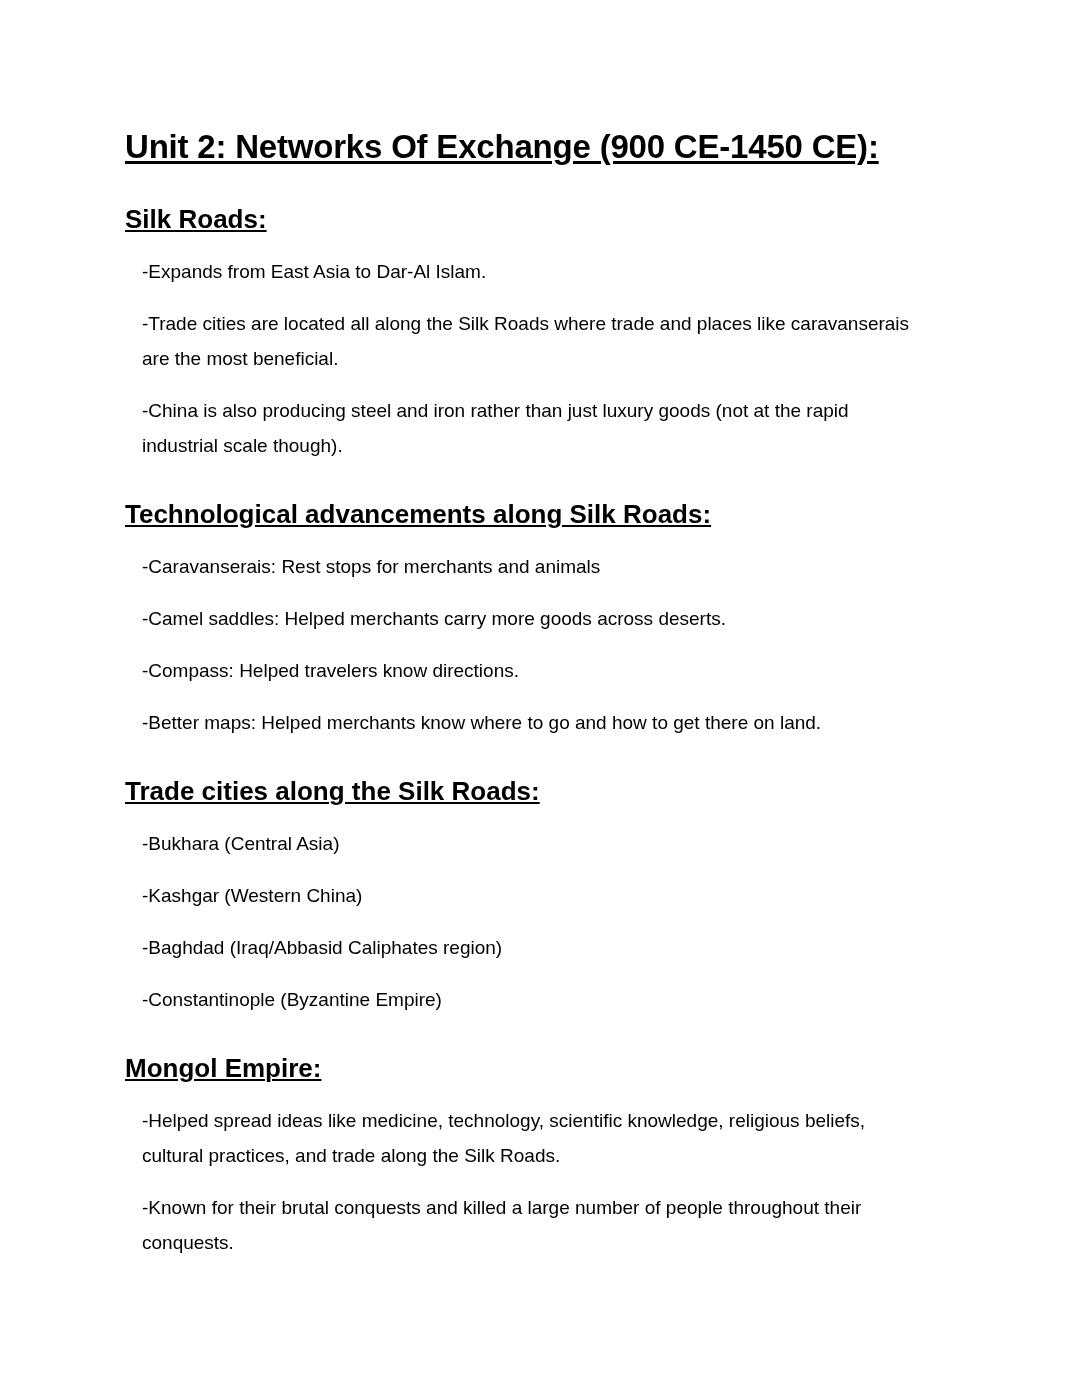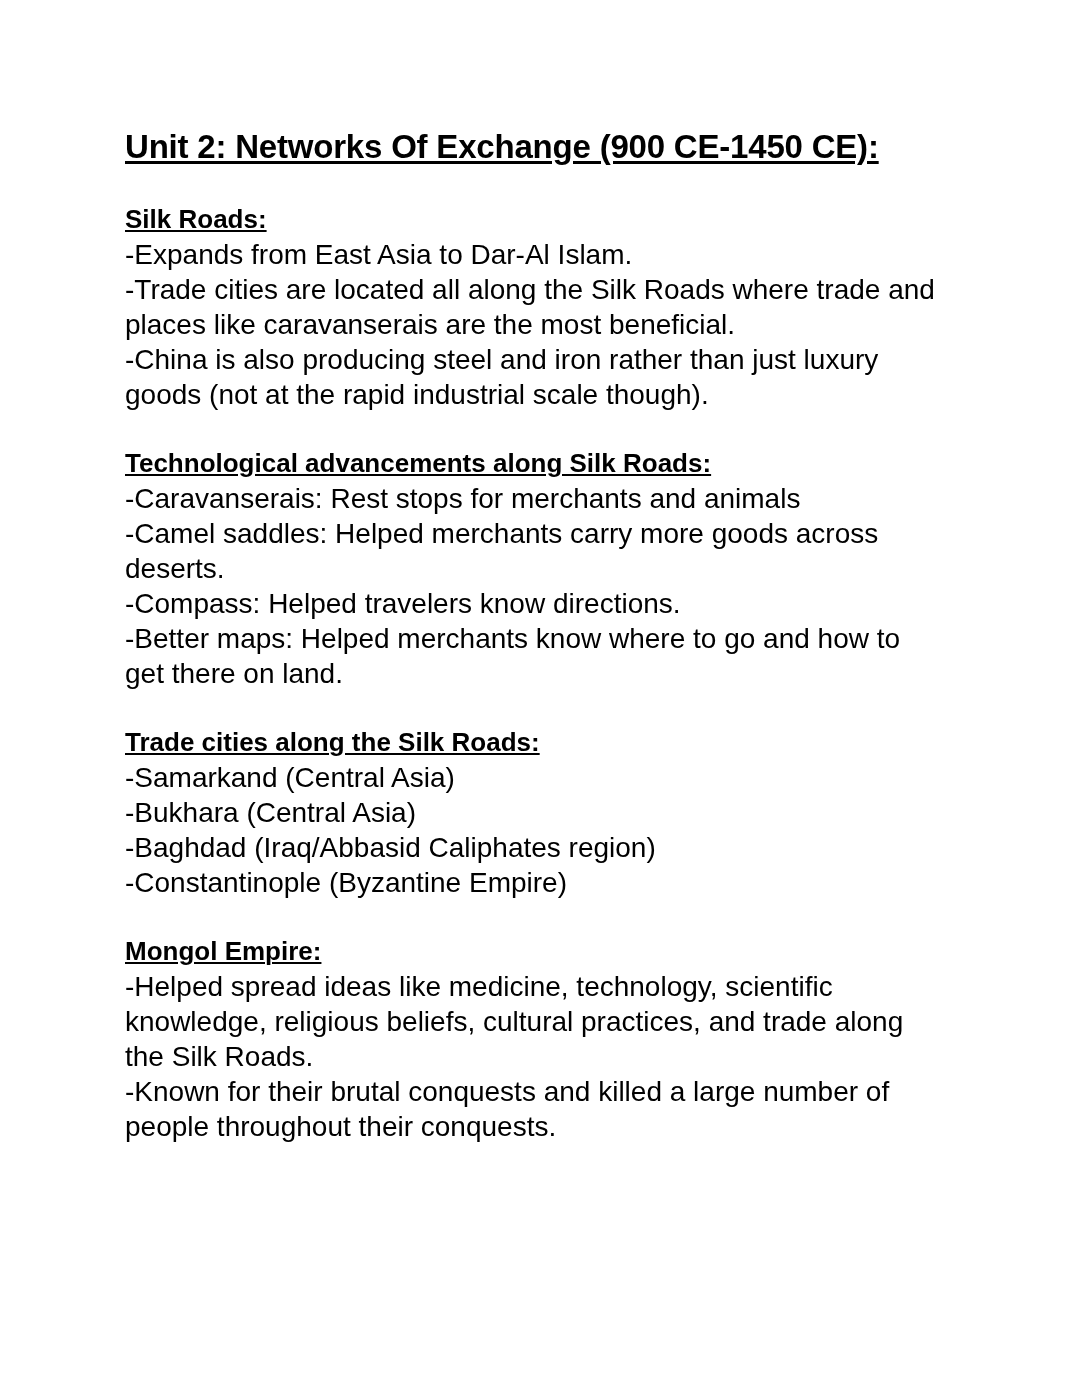--- a/index.html
+++ b/index.html
@@ -48,24 +48,24 @@
     margin: 0;
     display: block;
   }
   .section-heading .u {
     text-decoration: underline;
     text-underline-offset: 2px;
     text-decoration-thickness: 2px;
     text-align: center;
   }
   .body-line {
-    font-size: 28px;
+    font-size: 19px;
     font-weight: normal;
     line-height: 35px;
-    margin: 0;
+    margin: 17px;
     max-width: 818px;
     display: block;
     white-space: normal;
   }
 </style>
 </head>
 <body>
 
 <div class="page">
 
@@ -81,22 +81,22 @@
   <div class="section">
     <div class="section-heading"><span class="u">Technological advancements along Silk Roads:</span></div>
     <p class="body-line">-Caravanserais: Rest stops for merchants and animals</p>
     <p class="body-line">-Camel saddles: Helped merchants carry more goods across deserts.</p>
     <p class="body-line">-Compass: Helped travelers know directions.</p>
     <p class="body-line">-Better maps: Helped merchants know where to go and how to get there on land.</p>
   </div>
 
   <div class="section">
     <div class="section-heading"><span class="u">Trade cities along the Silk Roads:</span></div>
-    <p class="body-line">-Samarkand (Central Asia)</p>
     <p class="body-line">-Bukhara (Central Asia)</p>
+    <p class="body-line">-Kashgar (Western China)</p>
     <p class="body-line">-Baghdad (Iraq/Abbasid Caliphates region)</p>
     <p class="body-line">-Constantinople (Byzantine Empire)</p>
   </div>
 
   <div class="section">
     <div class="section-heading"><span class="u">Mongol Empire:</span></div>
     <p class="body-line">-Helped spread ideas like medicine, technology, scientific knowledge, religious beliefs, cultural practices, and trade along the Silk Roads.</p>
     <p class="body-line">-Known for their brutal conquests and killed a large number of people throughout their conquests.</p>
   </div>
 

